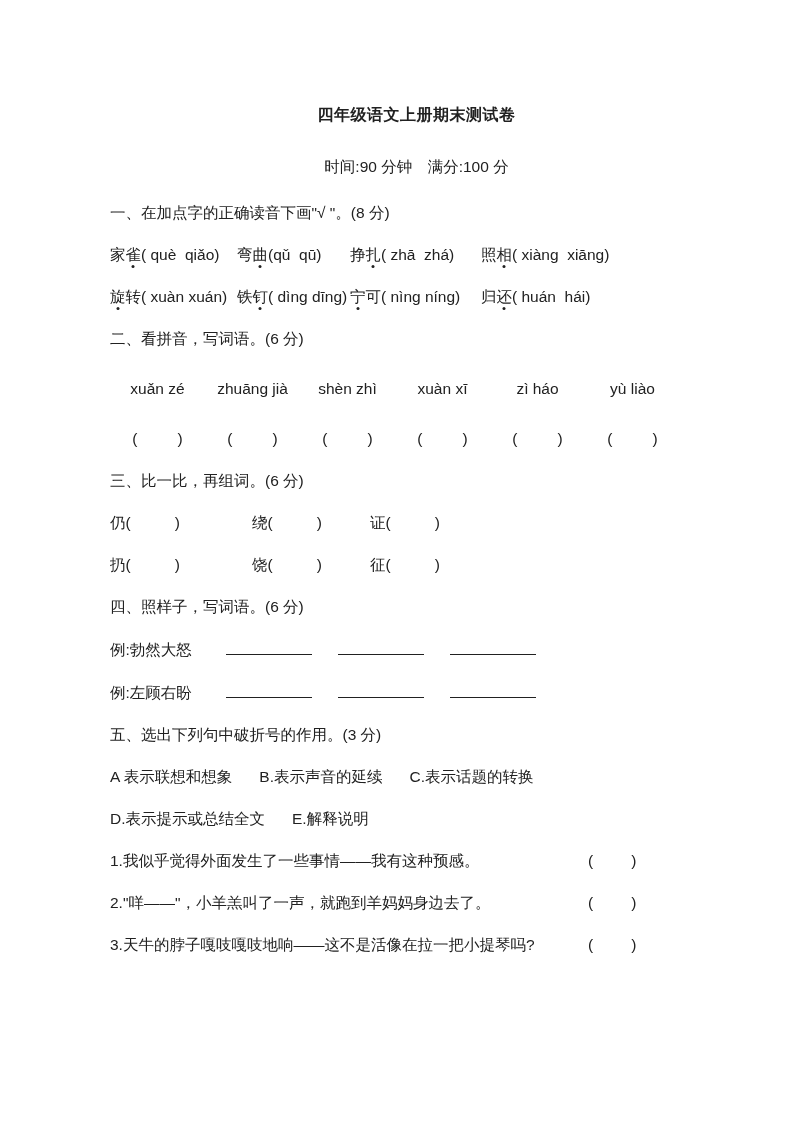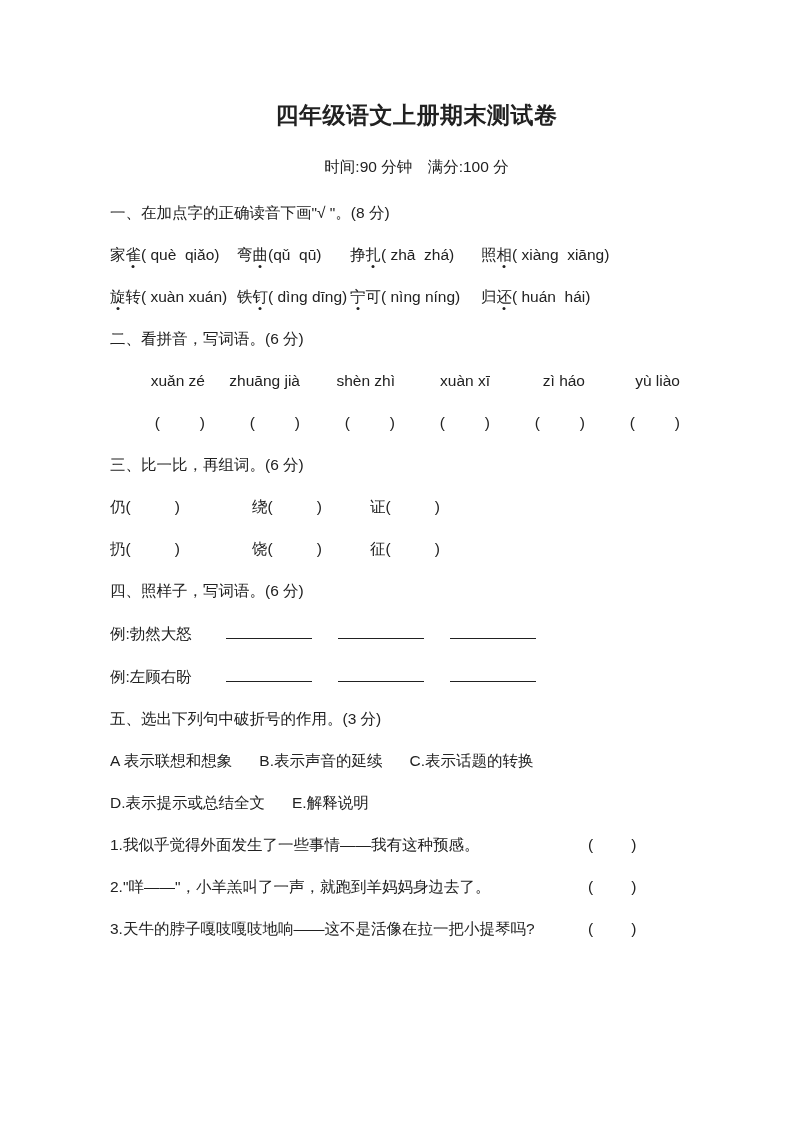--- a/index.html
+++ b/index.html
@@ -15,21 +15,21 @@
     overflow: hidden;
   }
   .page {
     box-sizing: border-box;
     width: 793px;
     height: 1122px;
     padding: 104px 70px 0 110px;
   }
   .title {
     text-align: center;
-    font-size: 23px;
+    font-size: 16px;
     font-weight: bold;
     line-height: 22px;
     letter-spacing: 0.5px;
   }
   .subtitle {
     text-align: center;
     font-size: 15.5px;
     line-height: 19px;
     margin-top: 31px;
   }
@@ -60,21 +60,21 @@
     height: 3px;
     border-radius: 50%;
     background: #212121;
   }
   
   .six-grid {
     display: grid;
     grid-template-columns: repeat(6, 1fr);
     width: 570px;
   }
-  .six-grid > span { text-align: right; white-space: pre; }
+  .six-grid > span { text-align: center; white-space: pre; margin-top: 8px; }
   .gap-40 { display: inline-block; width: 40px; }
   .gap-44 { display: inline-block; width: 44px; }
   .gap-38 { display: inline-block; width: 38px; }
   
   .s3-grid {
     display: grid;
     grid-template-columns: 142px 118px auto;
   }
   
   .blank {

